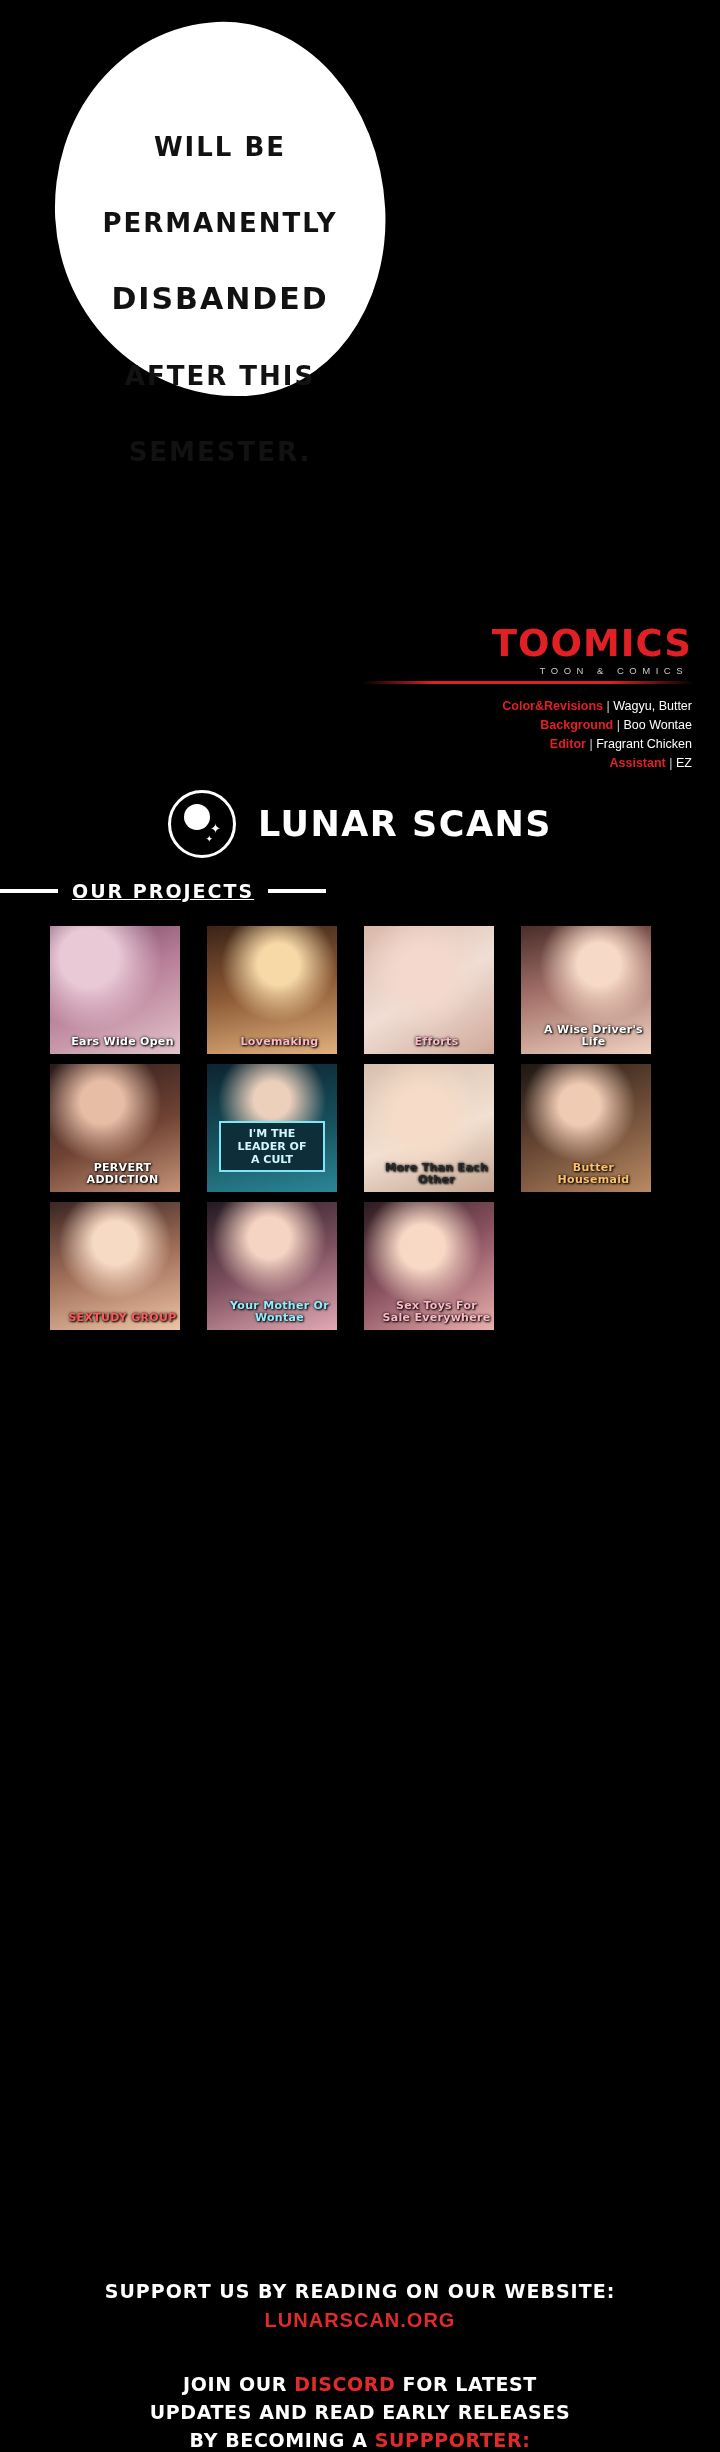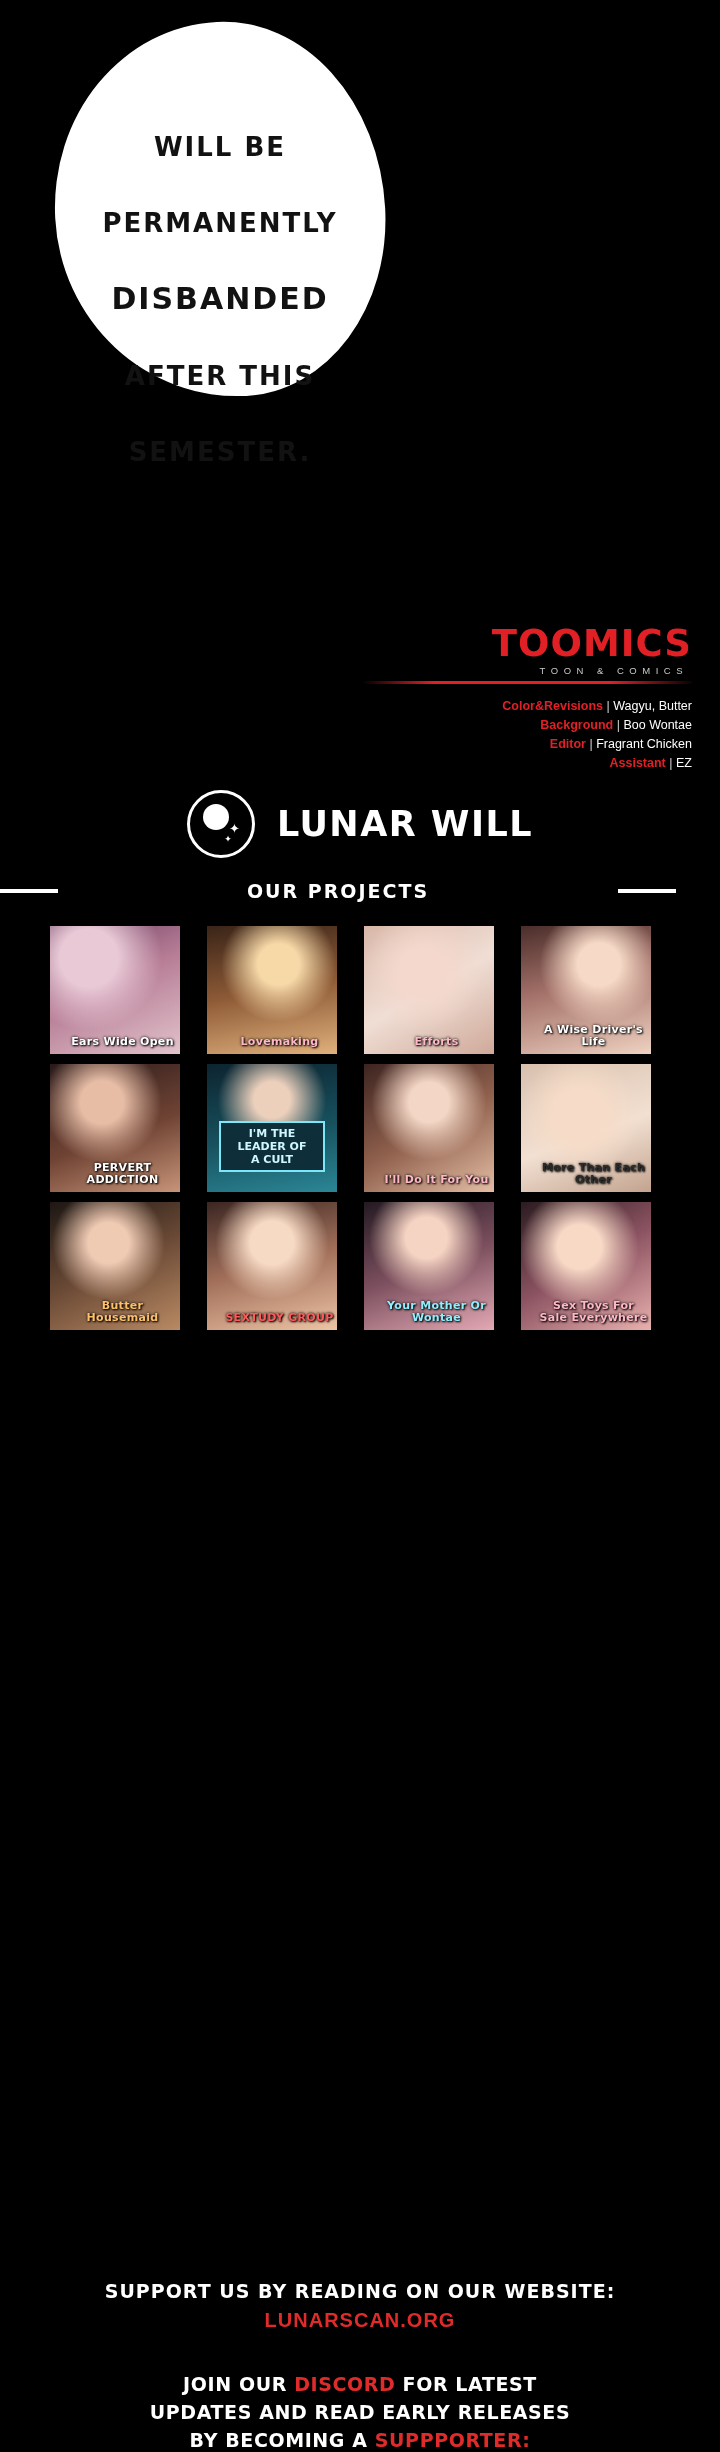--- a/index.html
+++ b/index.html
@@ -140,22 +140,23 @@
   }
 
   
   .projects-label {
     position: absolute;
     left: 0;
     top: 880px;
     width: 676px;
     display: flex;
     align-items: center;
-    justify-content: space-between;
+    justify-content: flex-start;
     gap: 14px;
+    text-decoration: underline;
   }
   .projects-label .line {
     width: 58px;
     height: 4px;
     background: #fff;
   }
   .projects-label .txt {
     font-family: "DejaVu Sans", sans-serif;
     font-weight: bold;
     font-size: 19px;
@@ -335,21 +336,21 @@
     </div>
   </div>
 </div>
 
 <div class="lunar-header">
   <div class="moon-badge">
     <div class="crescent"></div>
     <div class="star1">✦</div>
     <div class="star2">✦</div>
   </div>
-  <div class="lunar-title">LUNAR WILL</div>
+  <div class="lunar-title">LUNAR SCANS</div>
 </div>
 
 <div class="projects-label">
   <div class="line"></div>
   <div class="txt">OUR PROJECTS</div>
   <div class="line"></div>
 </div>
 
 <div class="grid">
   <div class="card">
@@ -369,24 +370,20 @@
     <div class="title t-white">A Wise Driver's Life</div>
   </div>
 
   <div class="card">
     <div class="art a5"></div>
     <div class="title t-white">PERVERT ADDICTION</div>
   </div>
   <div class="card">
     <div class="art a6"></div>
     <div class="badge-box">I'M THE LEADER OF A CULT</div>
-  </div>
-  <div class="card">
-    <div class="art a7"></div>
-    <div class="title t-pink">I'll Do It For You</div>
   </div>
   <div class="card">
     <div class="art a8"></div>
     <div class="title t-dark">More Than Each Other</div>
   </div>
 
   <div class="card">
     <div class="art a9"></div>
     <div class="title t-orange">Butter Housemaid</div>
   </div>

